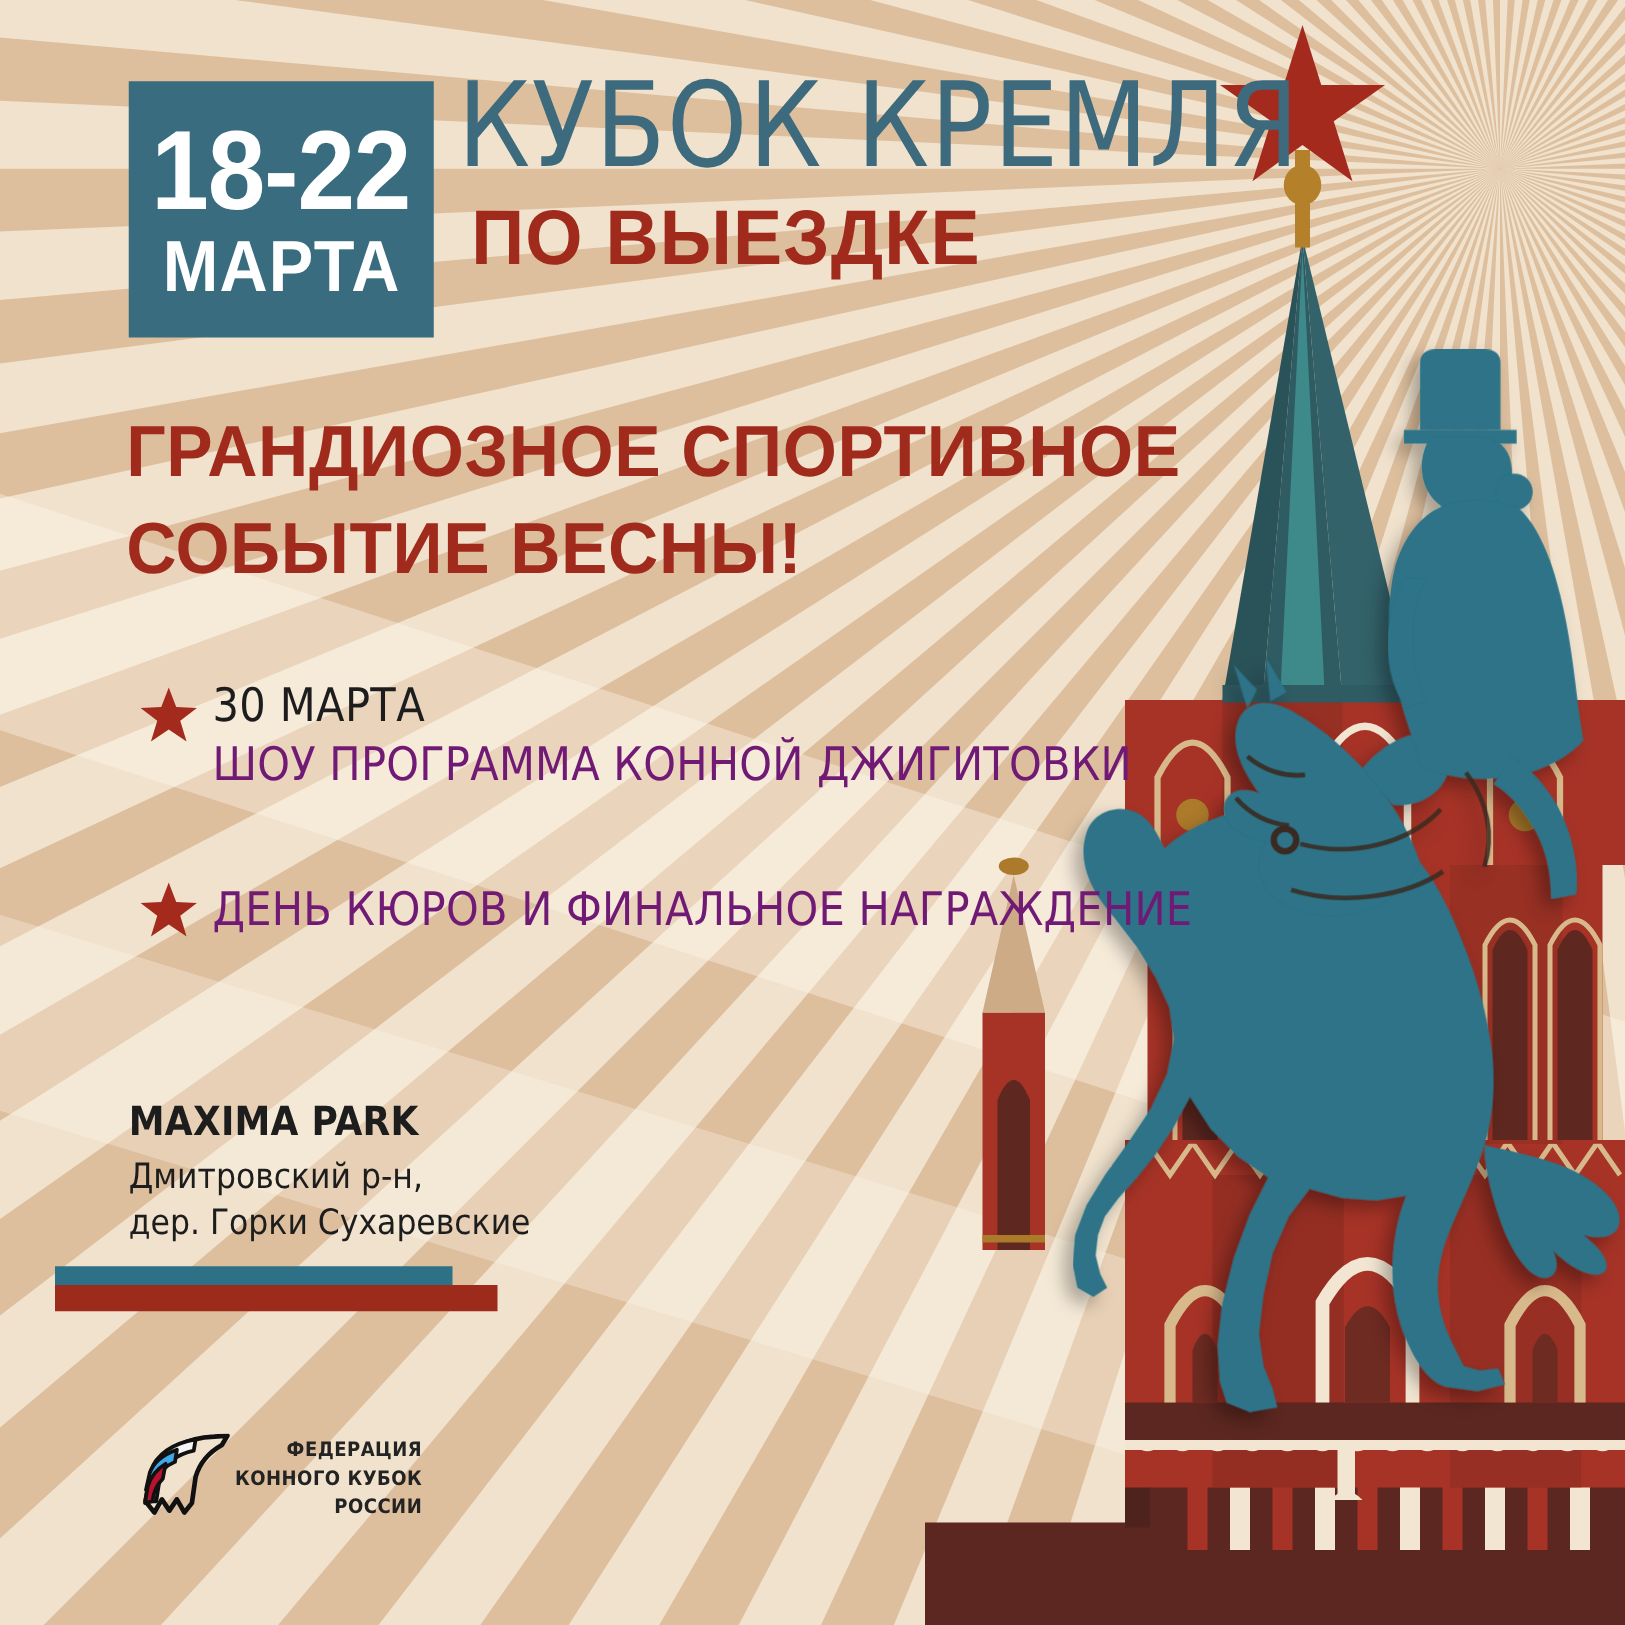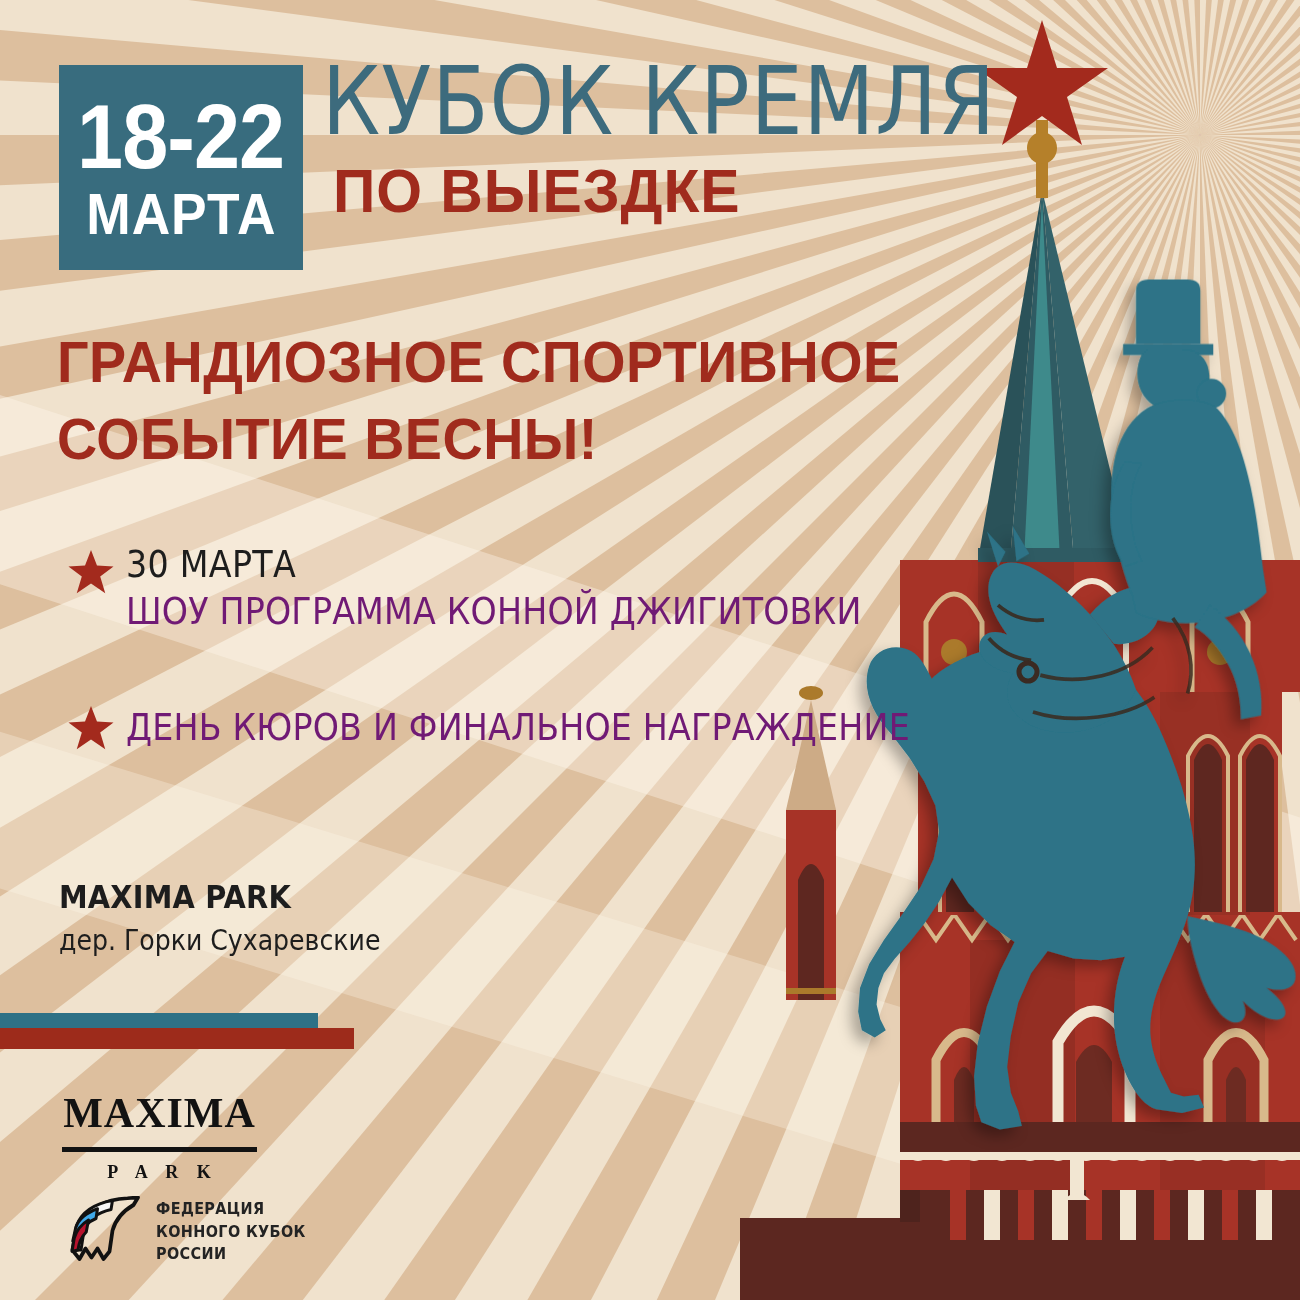--- a/index.html
+++ b/index.html
@@ -28,21 +28,21 @@
   #band2{
     position:absolute;z-index:1;
     left:-300px;top:640px;width:2000px;height:150px;
     background:rgba(255,248,236,.30);
     transform:rotate(17deg);transform-origin:0 0;
     pointer-events:none;
   }
   
   #art{position:absolute;right:0;top:0;width:560px;height:1300px;z-index:2;}
   
-  #content{position:absolute;inset:0;z-index:5;}
+  #content{position:absolute;inset:0;z-index:5;margin-left:44px;}
 
   .datebadge{
     position:absolute;left:59px;top:65px;width:244px;height:205px;
     background:#386c7e;
     display:flex;flex-direction:column;align-items:center;justify-content:center;
     box-sizing:border-box;padding-top:4px;
   }
   .datebadge .d1{
     color:#fff;font-size:90px;line-height:.92;font-weight:700;
     letter-spacing:-1px;font-stretch:condensed;
@@ -110,21 +110,21 @@
     font-family:"Liberation Serif","DejaVu Serif",serif;
     font-size:42px;font-weight:700;color:#121212;letter-spacing:1px;line-height:1;
   }
   .mlogo .mrule{height:5px;background:#121212;margin:13px 0 11px 0;}
   .mlogo .mp{
     font-family:"Liberation Serif","DejaVu Serif",serif;
     font-size:18px;font-weight:700;color:#121212;letter-spacing:7px;line-height:1;
     padding-left:6px;
   }
 
-  .fed{position:absolute;left:66px;top:1196px;display:flex;align-items:center;gap:12px;}
+  .fed{position:absolute;left:66px;top:1147px;display:flex;align-items:center;text-align:right;}
   .fed .fedtxt{
     font-family:"DejaVu Sans Condensed","Liberation Sans",sans-serif;
     font-size:16px;font-weight:700;color:#232323;line-height:1.42;letter-spacing:.4px;
   }
 </style>
 </head>
 <body>
 
 <div id="poster">
 
@@ -471,32 +471,28 @@
           <path d="M50 2 L63 36 L99 38 L70 60 L81 96 L50 75 L19 96 L30 60 L1 38 L37 36 Z" fill="#a32a1d"></path>
         </svg>
         <div class="desc">ДЕНЬ КЮРОВ И ФИНАЛЬНОЕ НАГРАЖДЕНИЕ</div>
       </div>
 
     </div>
 
     <div class="venue">
       <div class="vname">MAXIMA PARK</div>
       <div class="vaddr">
+        <div>Дмитровский р-н,</div>
         <div>дер. Горки Сухаревские</div>
       </div>
     </div>
 
     <div class="bar-teal"></div>
     <div class="bar-red"></div>
 
-    <div class="mlogo">
-      <div class="mx">MAXIMA</div>
-      <div class="mrule"></div>
-      <div class="mp">P A R K</div>
-    </div>
 
     <div class="fed">
       <svg width="78" height="72" viewBox="0 0 104 96">
         <path d="M10 74 L18 40 C26 18 52 4 82 3 L96 2 L90 12 C76 20 66 32 62 46
                  L58 74 L50 84 L42 70 L34 82 L26 70 L18 84 Z" fill="none" stroke="#111" stroke-width="5" stroke-linejoin="round"></path>
         <path d="M8 72 L14 40 C20 22 38 10 62 6
                  L60 18 C42 22 28 32 24 46 L20 72 Z" fill="#f6f6f6" stroke="#111" stroke-width="4" stroke-linejoin="round"></path>
         <path d="M9 60 L13 42 C17 30 28 22 42 17 L40 30 C30 34 23 42 20 52 L18 62 Z" fill="#3fa8e8" stroke="#111" stroke-width="4" stroke-linejoin="round"></path>
         <path d="M8 74 L11 56 C14 46 20 38 30 32 L27 48 C21 54 17 62 16 72 Z" fill="#b7132e" stroke="#111" stroke-width="4" stroke-linejoin="round"></path>
       </svg>

